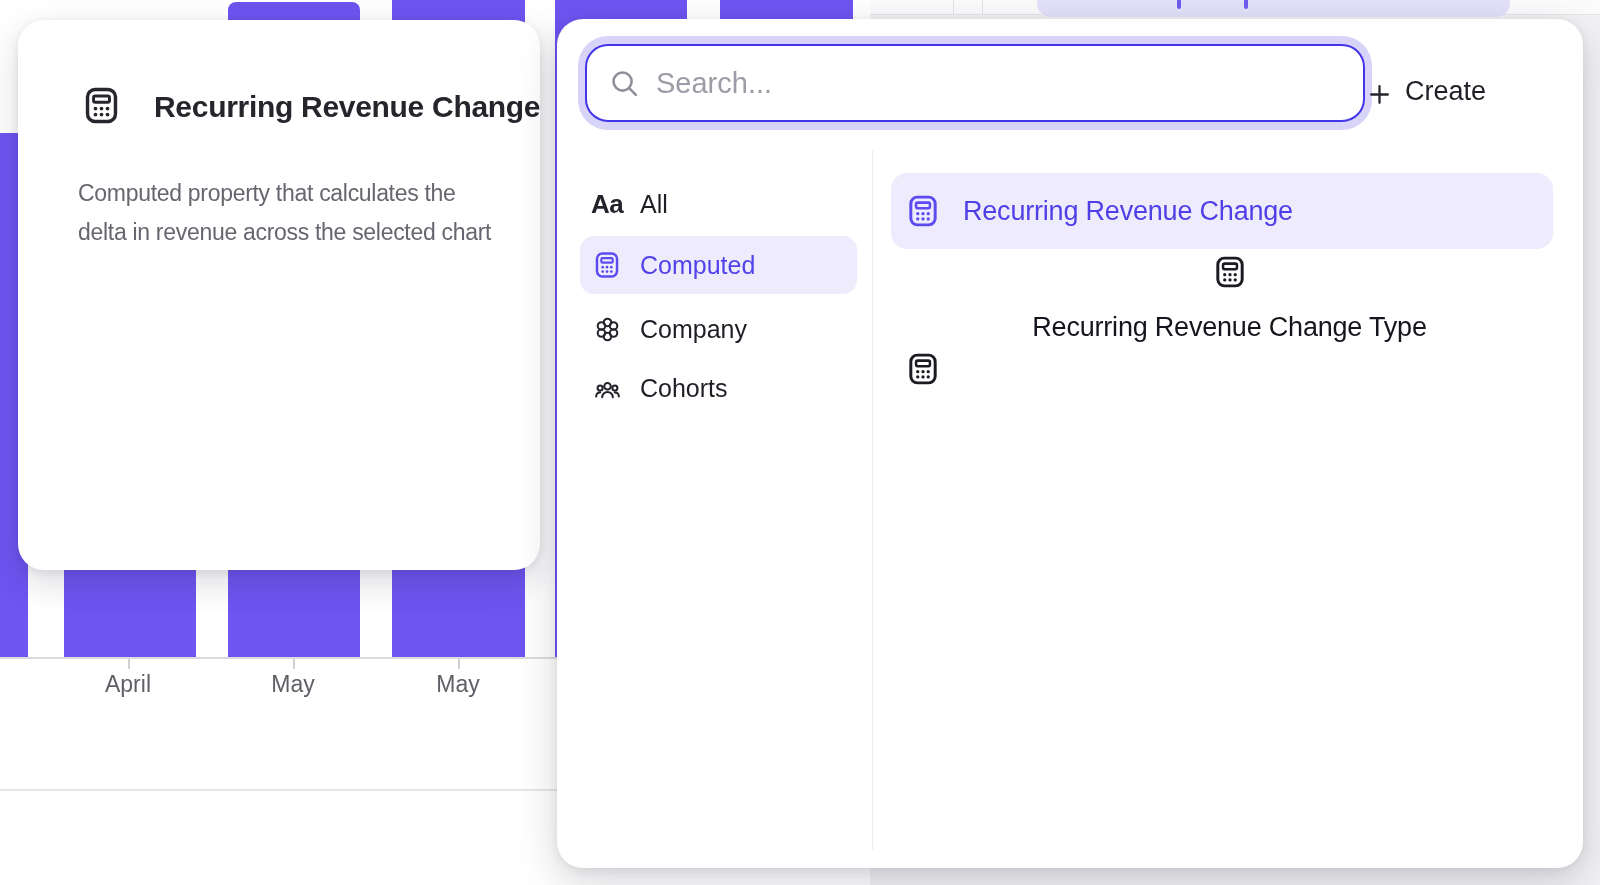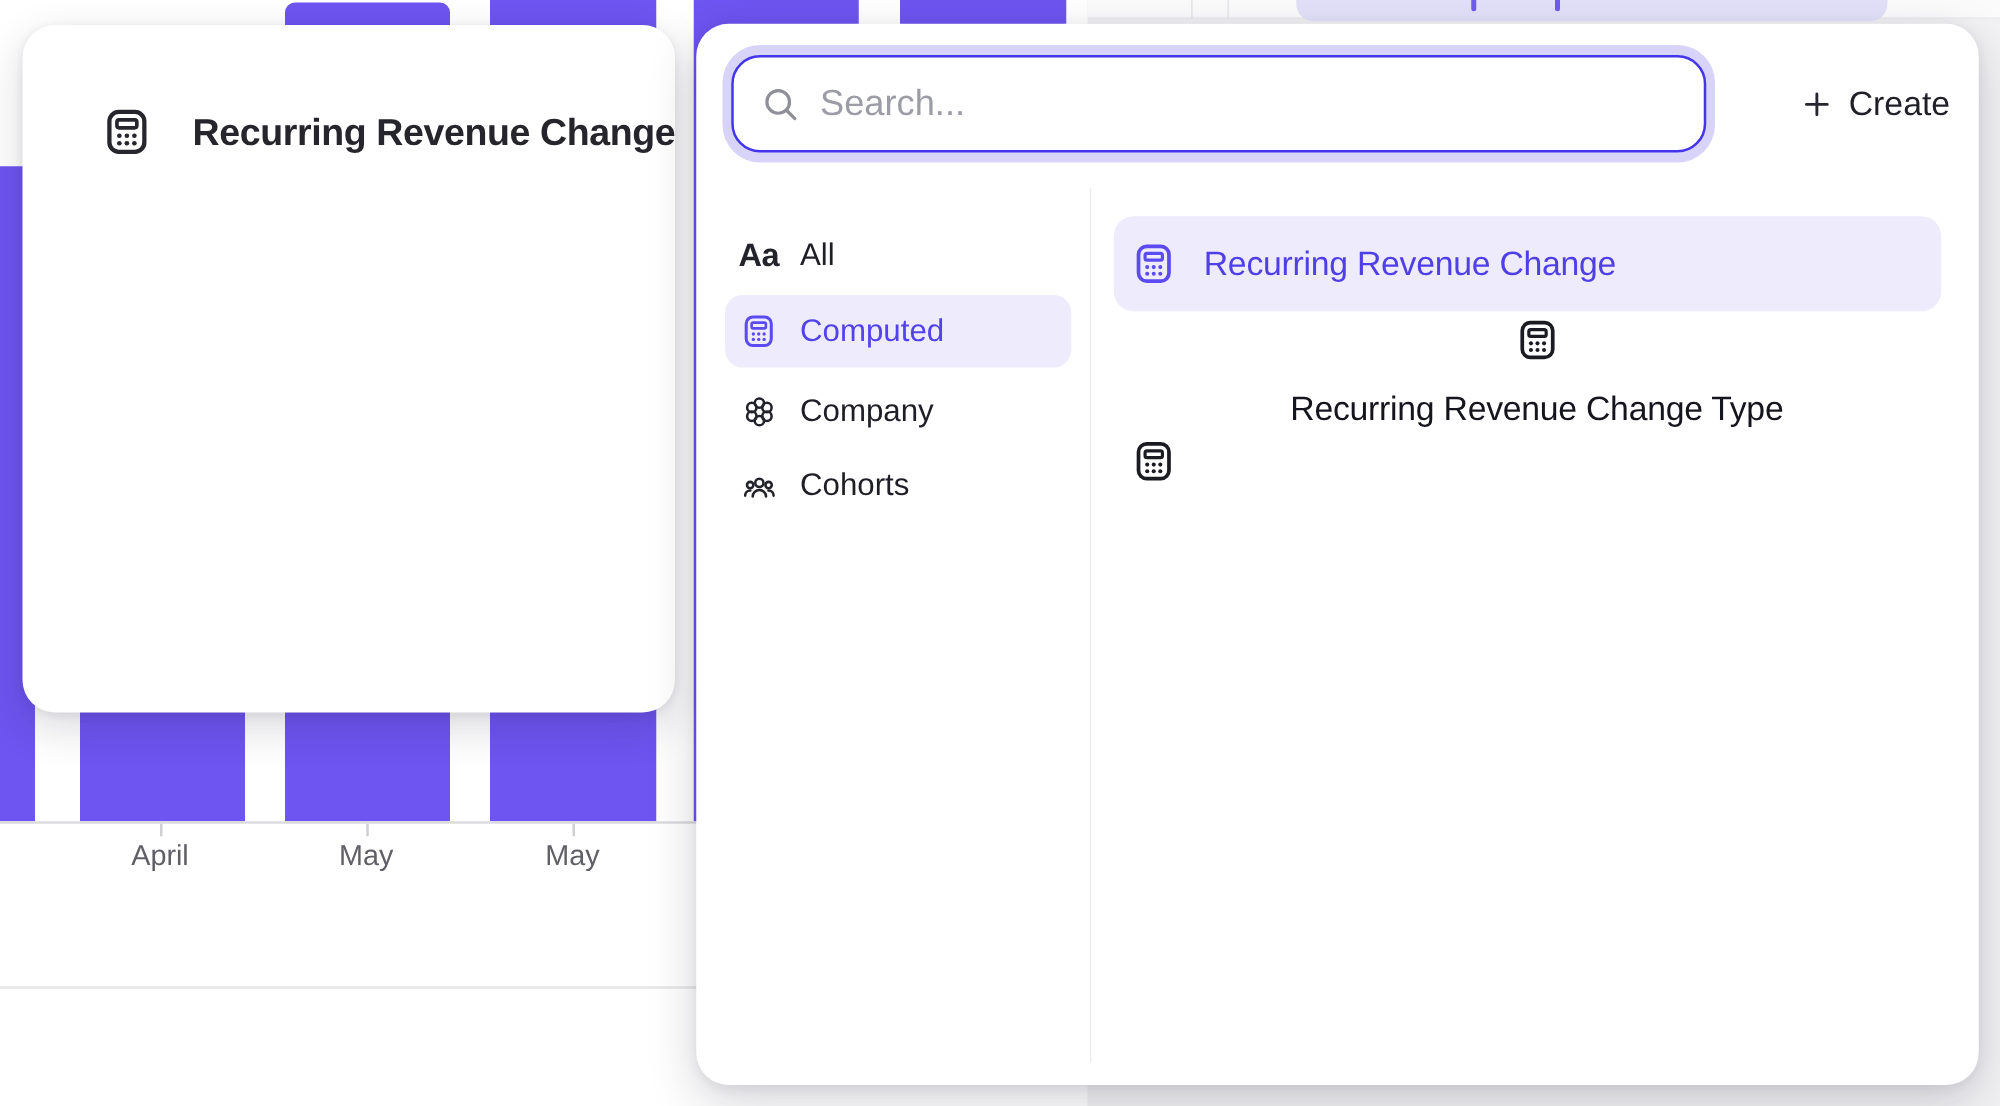--- a/index.html
+++ b/index.html
@@ -58,22 +58,22 @@
     background:#ffffff; border:2px solid #4335ea; border-radius:23px;
     display:flex; align-items:center; padding:0 21px 0 22px;
   }
   .search-box svg { flex:0 0 auto; color:#8f8f99; }
   .search-input {
     flex:1; border:none; outline:none; margin-left:16px;
     font-family:"Liberation Sans", sans-serif; font-size:29px; color:#33333b; background:transparent;
   }
   .search-input::placeholder { color:#9c9ca7; }
   .create-btn {
-    position:absolute; left:884px; top:40px; height:48px;
-    display:flex; align-items:center; gap:13px; cursor:pointer;
+    position:absolute; left:810px; top:40px; height:48px;
+    display:flex; align-items:flex-end; gap:13px; cursor:pointer;
     font-size:27px; font-weight:500; color:#1f1f27; background:none; border:none;
     font-family:"Liberation Sans", sans-serif;
   }
   .create-btn svg { color:#26262e; }
 
   .separator { position:absolute; left:315px; top:131px; width:1px; height:700px; background:#ebebef; }
 
   .filter-row {
     position:absolute; left:23px; width:277px; height:58px;
     display:flex; align-items:center; gap:18px; padding-left:12px;
@@ -135,20 +135,22 @@
         <circle cx="8.3" cy="13.9" r="1.15" fill="currentColor"></circle>
           <circle cx="12" cy="13.9" r="1.15" fill="currentColor"></circle>
           <circle cx="15.7" cy="13.9" r="1.15" fill="currentColor"></circle>
         <circle cx="8.3" cy="17.6" r="1.15" fill="currentColor"></circle>
           <circle cx="12" cy="17.6" r="1.15" fill="currentColor"></circle>
           <circle cx="15.7" cy="17.6" r="1.15" fill="currentColor"></circle>
       </svg>
     </div>
     <div class="card-title">Recurring Revenue Change</div>
     <div class="card-desc">
+      <div>Computed property that calculates the</div>
+      <div>delta in revenue across the selected chart</div>
     </div>
   </div>
 
   <div class="picker-modal">
 
     <div class="search-ring"></div>
     <div class="search-box">
       <svg width="31" height="31" viewBox="0 0 24 24" fill="none">
         <circle cx="10.5" cy="10.5" r="7" stroke="currentColor" stroke-width="2"></circle>
         <line x1="15.8" y1="15.8" x2="20.8" y2="20.8" stroke="currentColor" stroke-width="2" stroke-linecap="round"></line>

